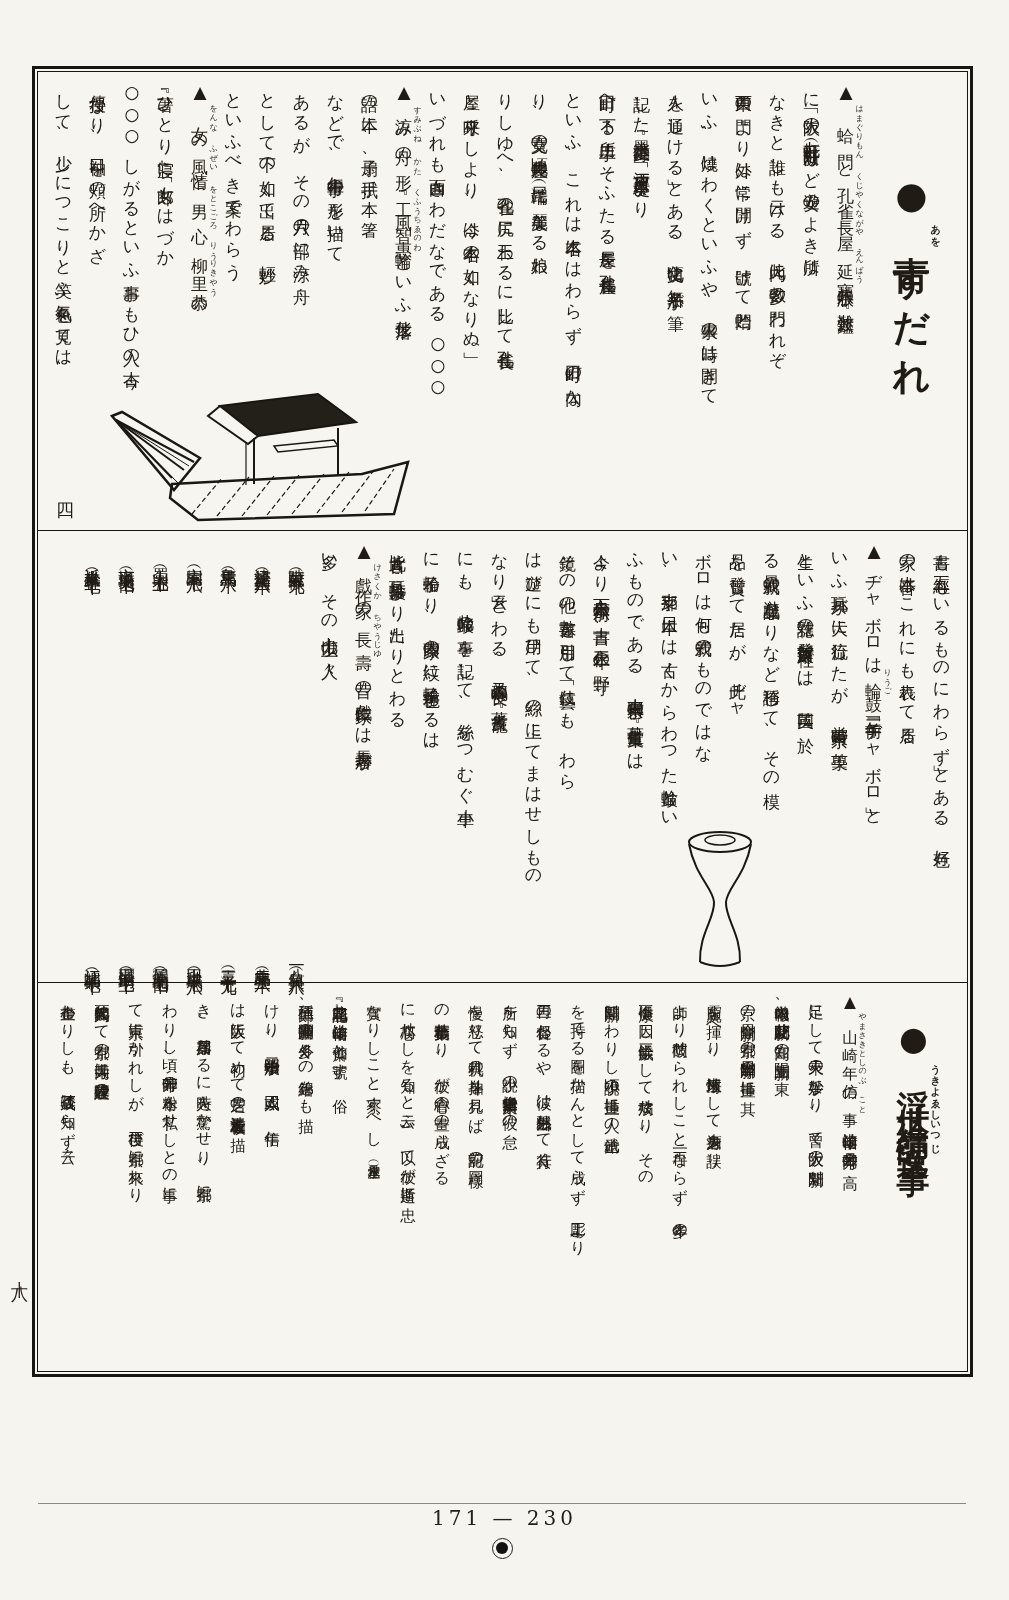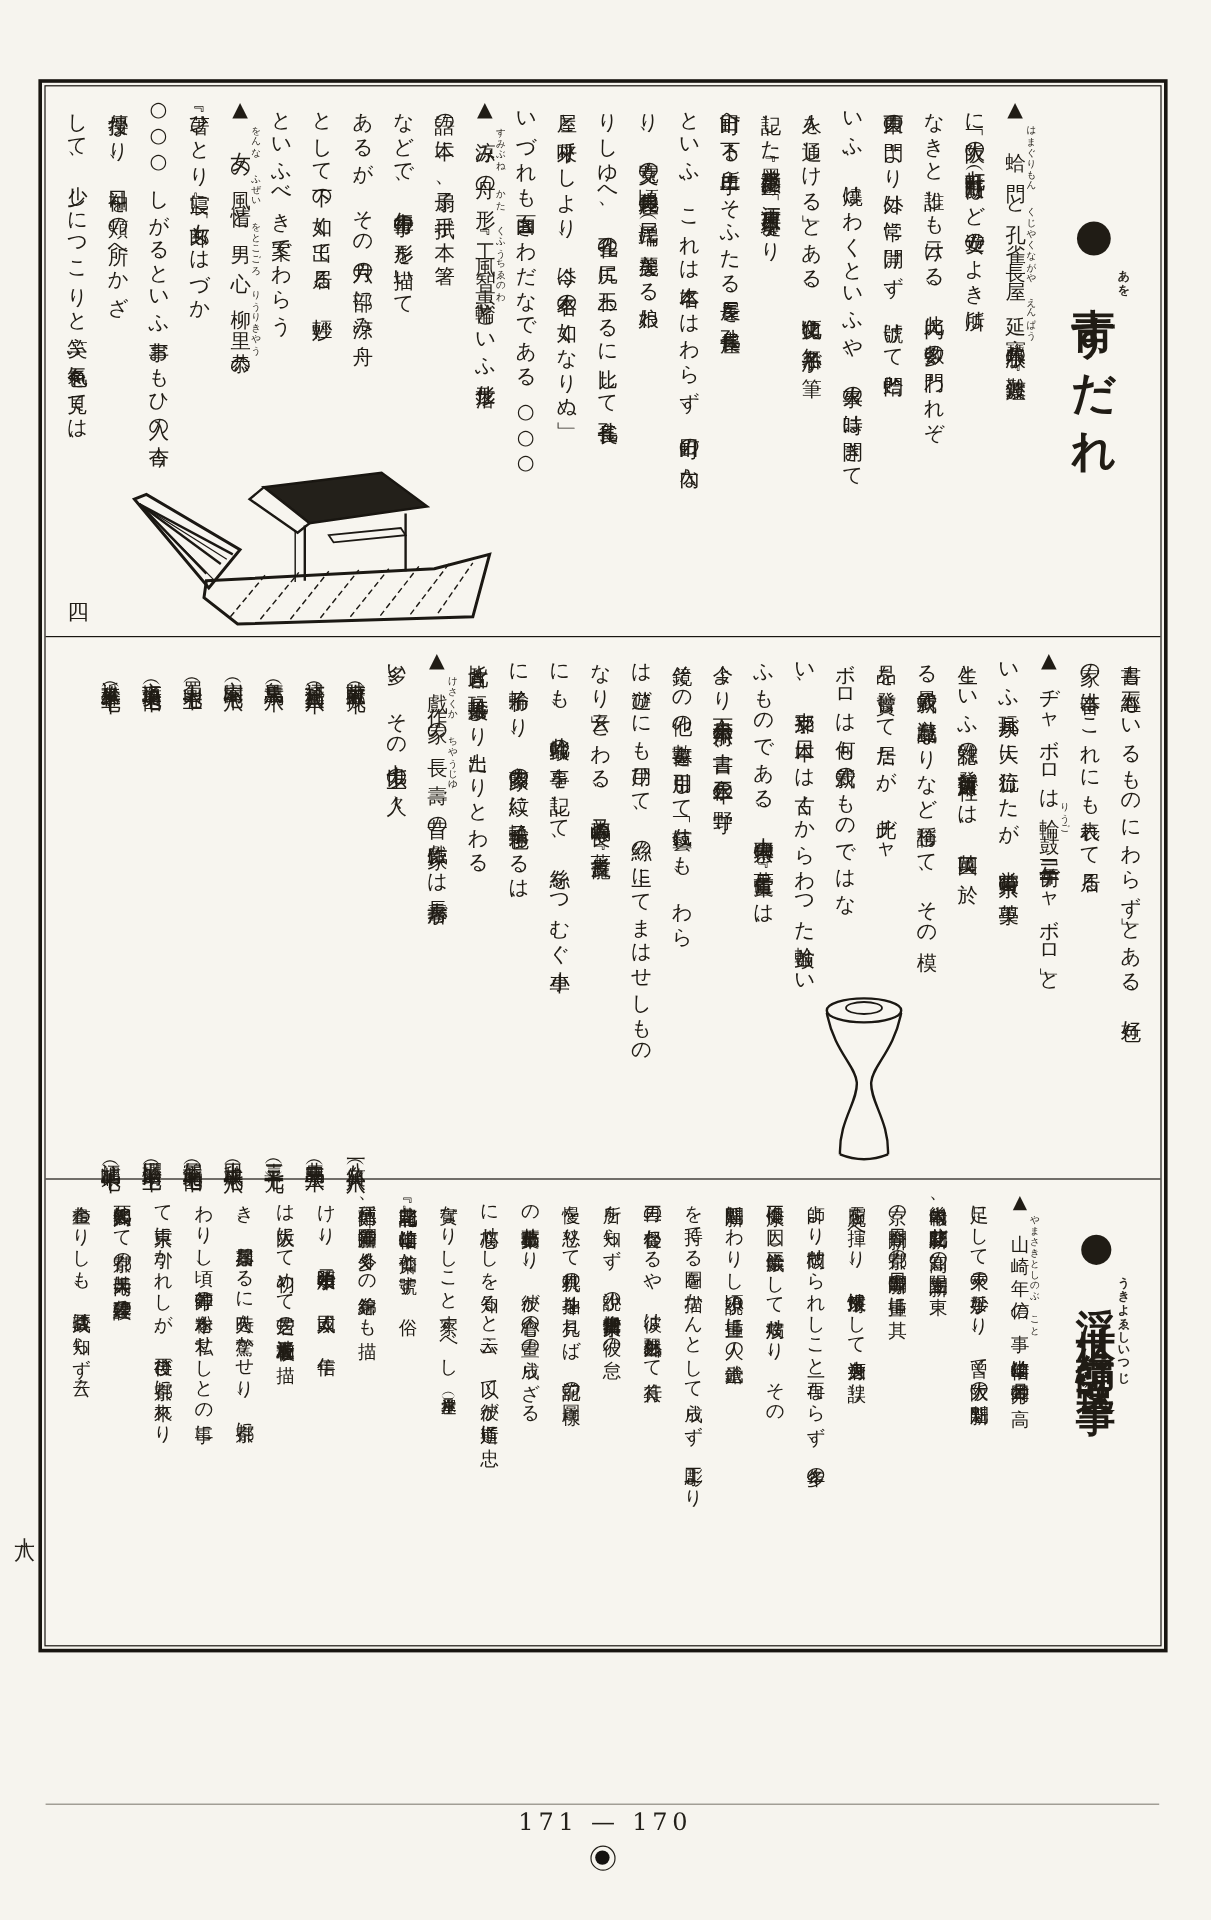--- a/index.html
+++ b/index.html
@@ -232,14 +232,14 @@
           <div class="col">企畫わりしも、其成否は知らず云々</div>
         </div>
     </div>
 
   </div>
 </div>
 
 <div class="margin-label">十八</div>
 
 <div class="footer-rule"></div>
-<div class="footer-pages">171 — 170</div>
+<div class="footer-pages">171 — 230</div>
 <div class="footer-mark"></div>
 
 </body></html>

